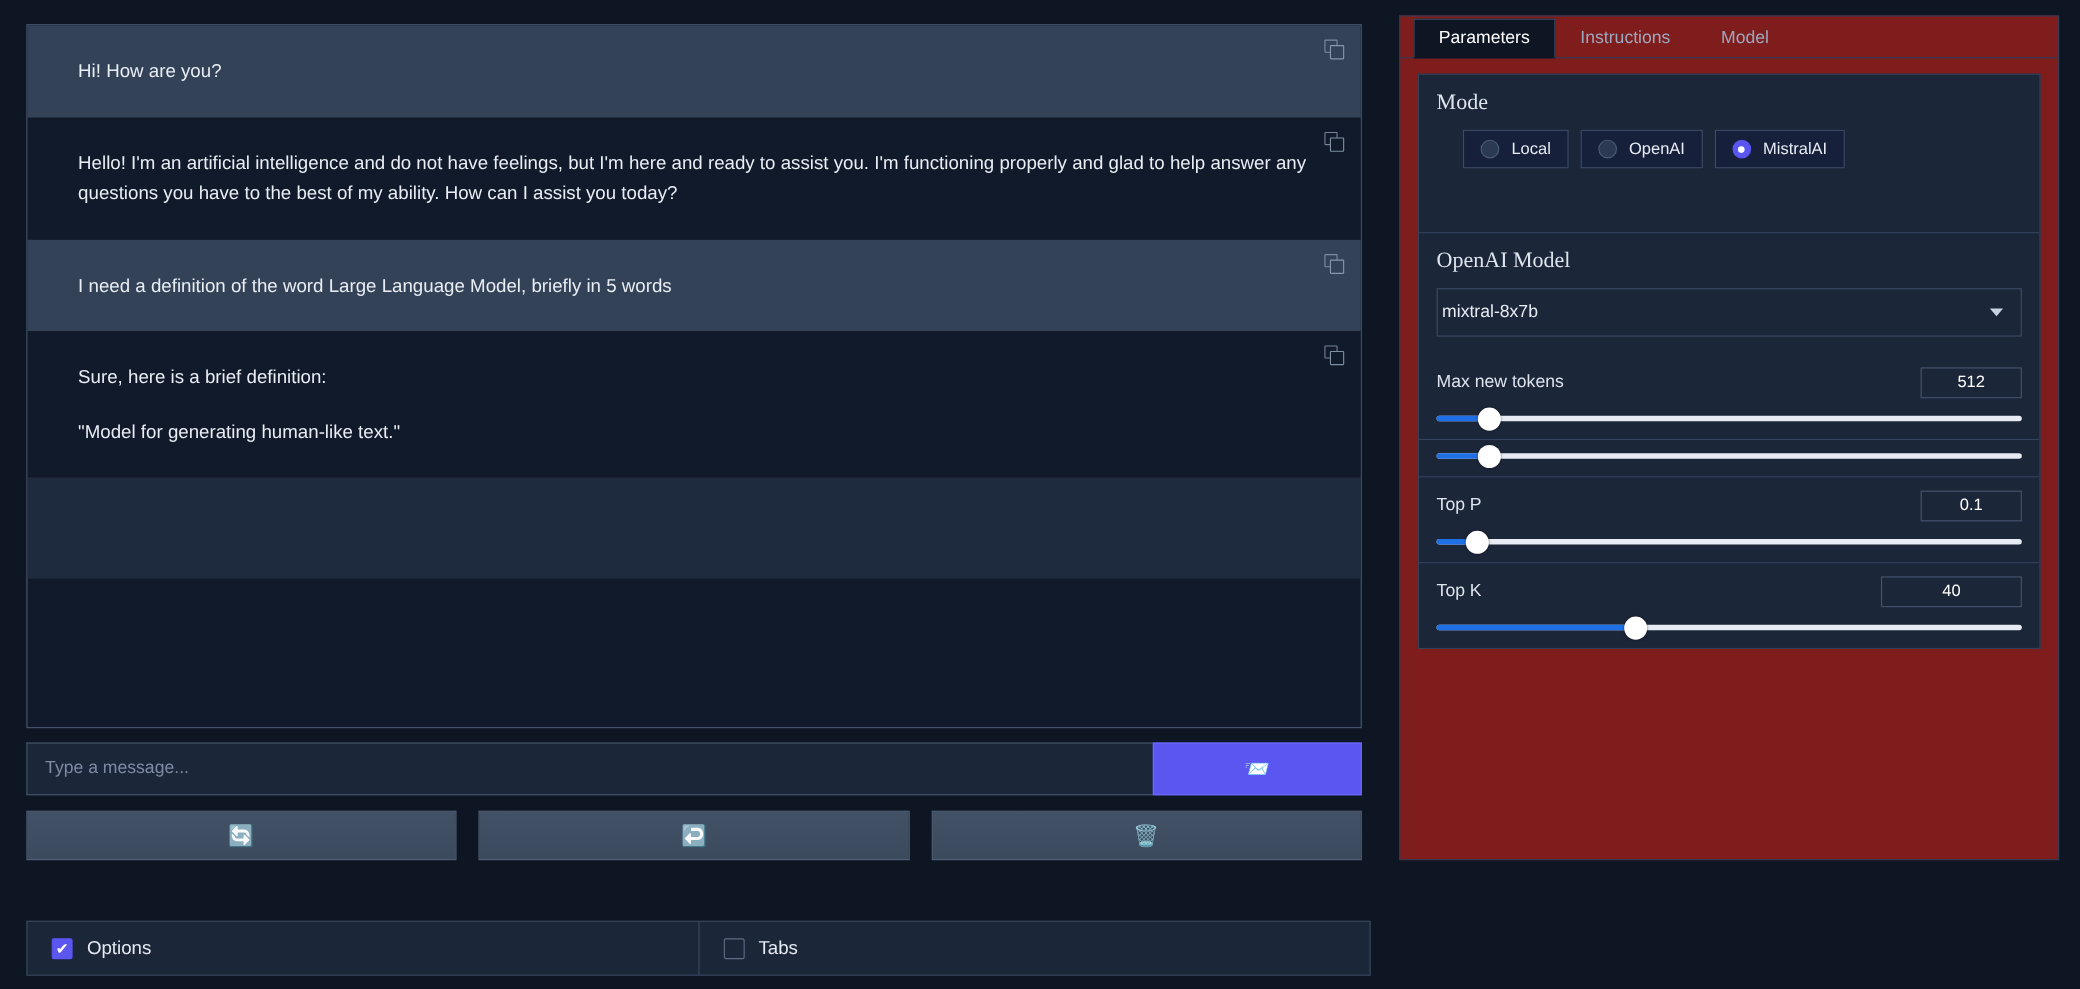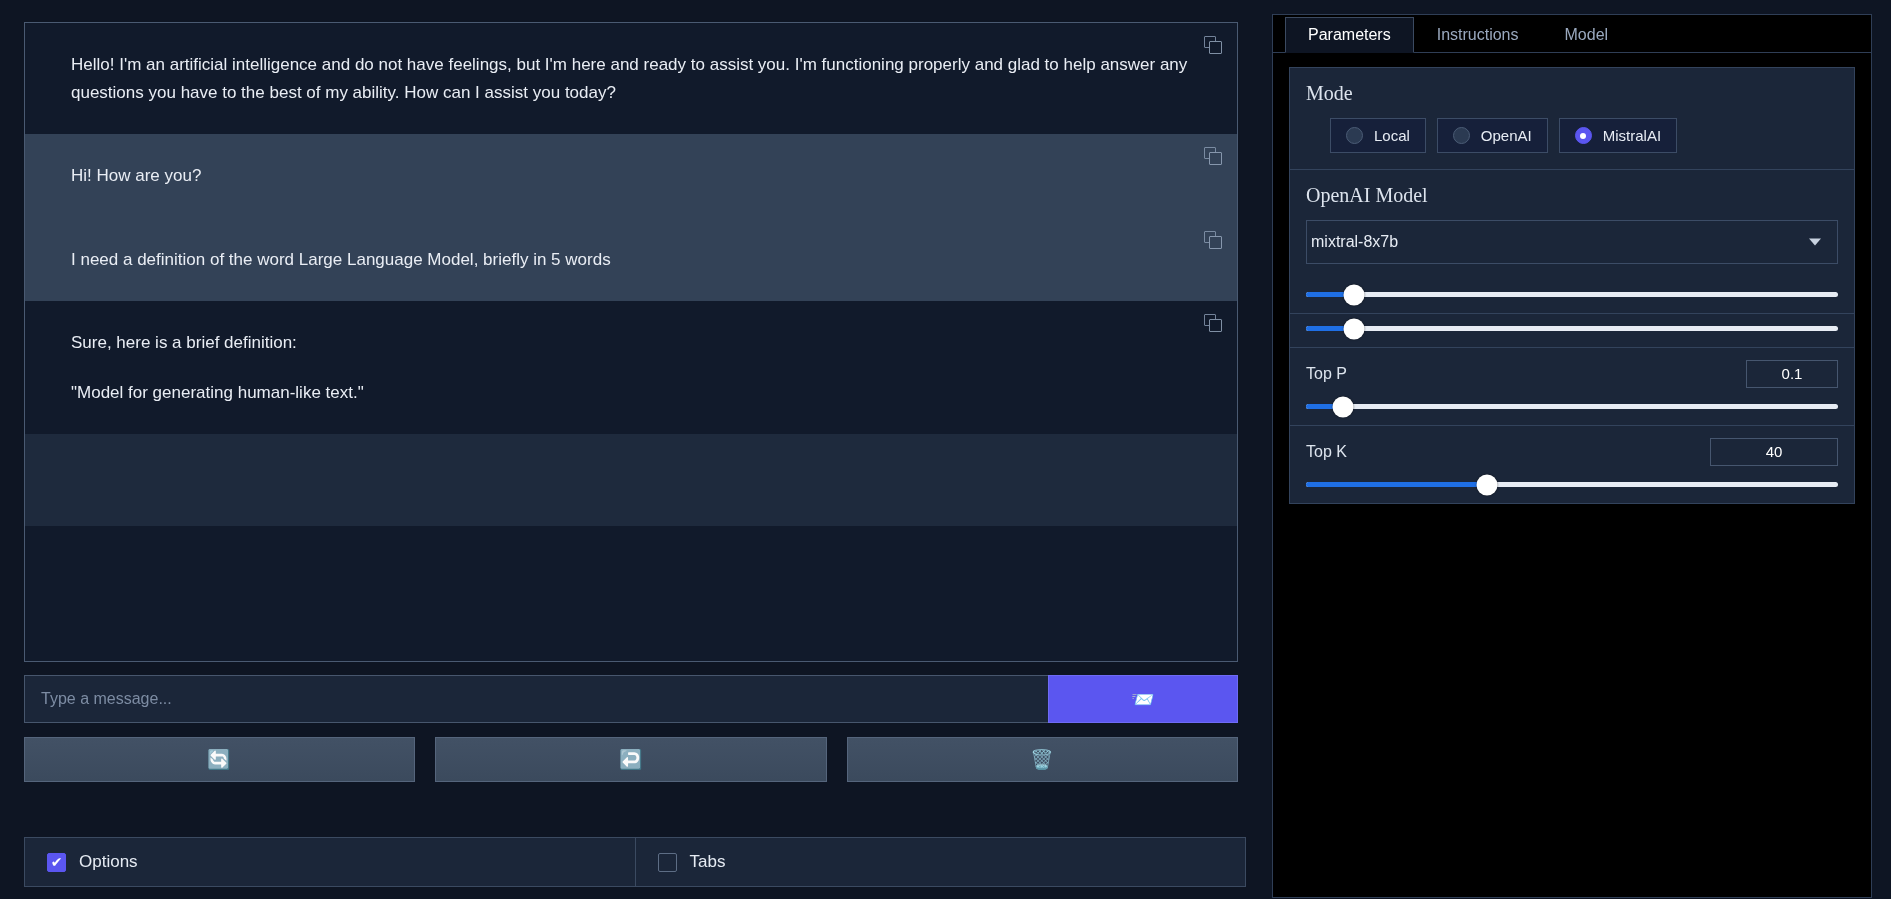--- a/index.html
+++ b/index.html
@@ -166,22 +166,22 @@
     border-radius: 2px;
   }
   .cbox.on { background: #5b56f0; border-color: #5b56f0; }
   .check-label { color: #e6ebf3; font-size: 17px; }
 
   
   #right-pane {
     position: absolute;
     left: 1272px; top: 14px;
     width: 600px;
-    height: 884px;
-    background: #000000;
+    height: 768px;
+    background: #7f1d1d;
     border: 1px solid #2f3e56;
   }
 
   #tab-strip {
     display: flex;
     height: 38px;
     align-items: flex-end;
     padding-left: 12px;
     border-bottom: 1px solid #2f3e56;
   }
@@ -202,21 +202,21 @@
     margin-bottom: -1px;
   }
 
   #params-card {
     margin: 14px 16px 16px 16px;
     border: 1px solid #33435c;
     background: #1b2639;
   }
 
   .section { padding: 14px 16px 16px 16px; }
-  .section + .section { border-top: 1px solid #33435c; }
+  .section + .section { border-top: 1px solid #33435c; margin-top: 42px; }
   .section-label {
     font-size: 20px;
     color: #dde4ee;
     margin-bottom: 13px;
     font-family: Liberation Serif, serif;
   }
 
   
   #mode-group { display: flex; gap: 11px; padding-left: 24px; }
   .radio-pill {
@@ -322,34 +322,34 @@
 </style>
 </head>
 <body>
 
 <div id="app">
 
   <div id="left-pane">
 
     <div id="chat-log">
 
+      <div class="msg user">
+        <div class="copy-icon">
+          <span class="sq-back"></span>
+            <span class="sq-front"></span>
+        </div>
+        <p>Hi! How are you?</p>
+      </div>
+
       <div class="msg bot">
         <div class="copy-icon">
           <span class="sq-back"></span>
             <span class="sq-front"></span>
         </div>
         <p>Hello! I'm an artificial intelligence and do not have feelings, but I'm here and ready to assist you. I'm functioning properly and glad to help answer any questions you have to the best of my ability. How can I assist you today?</p>
-      </div>
-
-      <div class="msg user">
-        <div class="copy-icon">
-          <span class="sq-back"></span>
-            <span class="sq-front"></span>
-        </div>
-        <p>Hi! How are you?</p>
       </div>
 
       <div class="msg user">
         <div class="copy-icon">
           <span class="sq-back"></span>
             <span class="sq-front"></span>
         </div>
         <p>I need a definition of the word Large Language Model, briefly in 5 words</p>
       </div>
 
@@ -426,20 +426,24 @@
 
       <div class="section">
         <div class="section-label">OpenAI Model</div>
         <div id="model-select">
           <span>mixtral-8x7b</span>
           <span class="caret"></span>
         </div>
       </div>
 
       <div class="slider-row">
+        <div class="slider-head">
+          <span class="slider-name">Max new tokens</span>
+          <span class="slider-value">512</span>
+        </div>
         <div class="track">
           <span class="fill" style="width: 9%;"></span>
           <span class="knob" style="left: 9%;"></span>
         </div>
       </div>
 
       <div class="slider-row">
         <div class="track">
           <span class="fill" style="width: 9%;"></span>
           <span class="knob" style="left: 9%;"></span>

